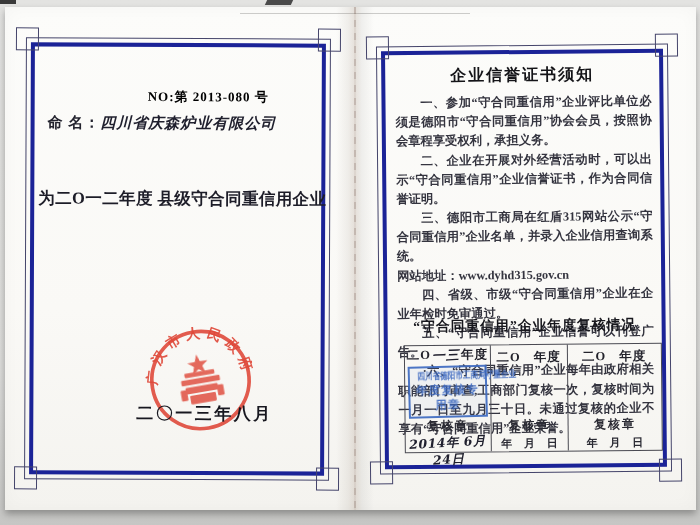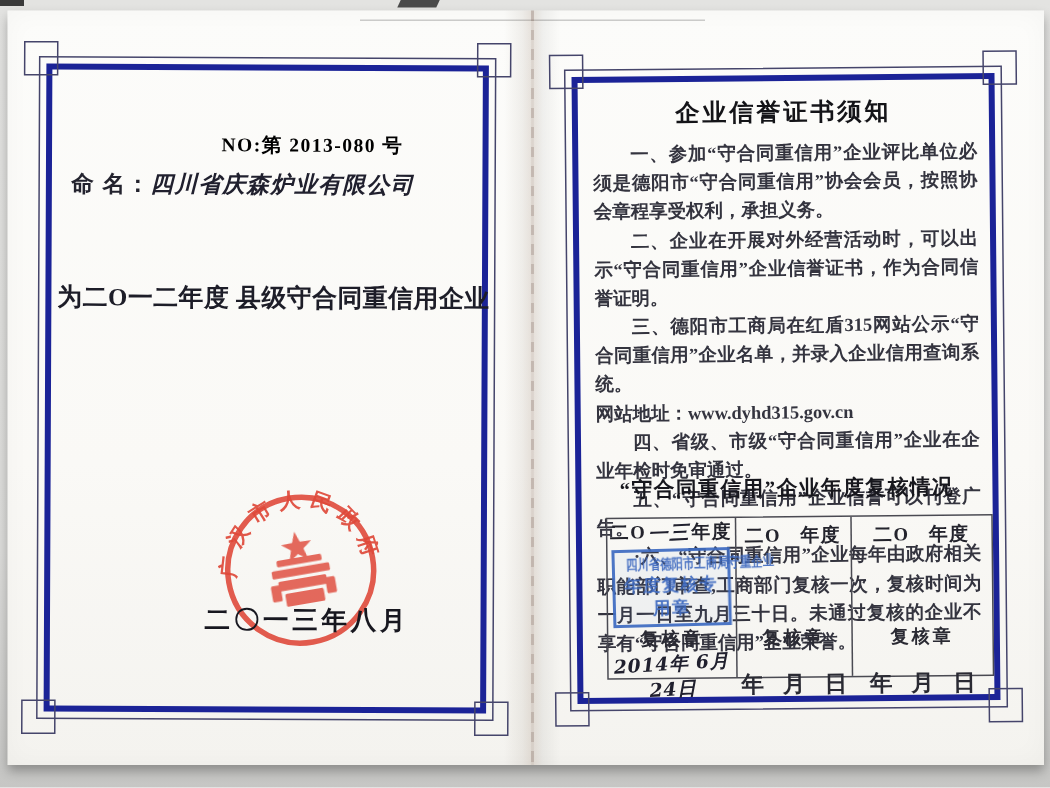--- a/index.html
+++ b/index.html
@@ -71,21 +71,21 @@
   .col-body{flex:1;display:flex;align-items:flex-start;justify-content:center;}
   .stamp{
     margin-top:1px;width:88%;border:2.5px solid #3f6cc2;color:#3d69c0;text-align:center;
     padding:2px 0 3px 0;transform:rotate(-1deg);opacity:.93;filter:blur(.35px);
     background:rgba(110,150,215,.07);
   }
   .stamp-l1{font-size:9.5px;font-weight:bold;white-space:nowrap;transform:scaleX(.80);letter-spacing:0;}
   .stamp-l2{font-size:11.5px;font-weight:bold;letter-spacing:1px;}
   .col-foot{height:34px;text-align:center;}
   .seal-label{font-size:12px;font-weight:bold;letter-spacing:2px;color:#2a2a33;}
-  .date-blank{font-size:15px;font-weight:bold;color:#2a2a33;word-spacing:9px;margin-top:13px;}
+  .date-blank{font-size:11px;font-weight:bold;color:#2a2a33;word-spacing:9px;margin-top:2px;}
   .date-filled{font-size:12.5px;margin-top:0;transform:rotate(-3deg);letter-spacing:.5px;}
 
   
   .seal svg{width:100%;height:100%;}
 </style>
 </head>
 <body>
 
 <div class="paper"></div>
 <div class="paper-top-edge"></div>

